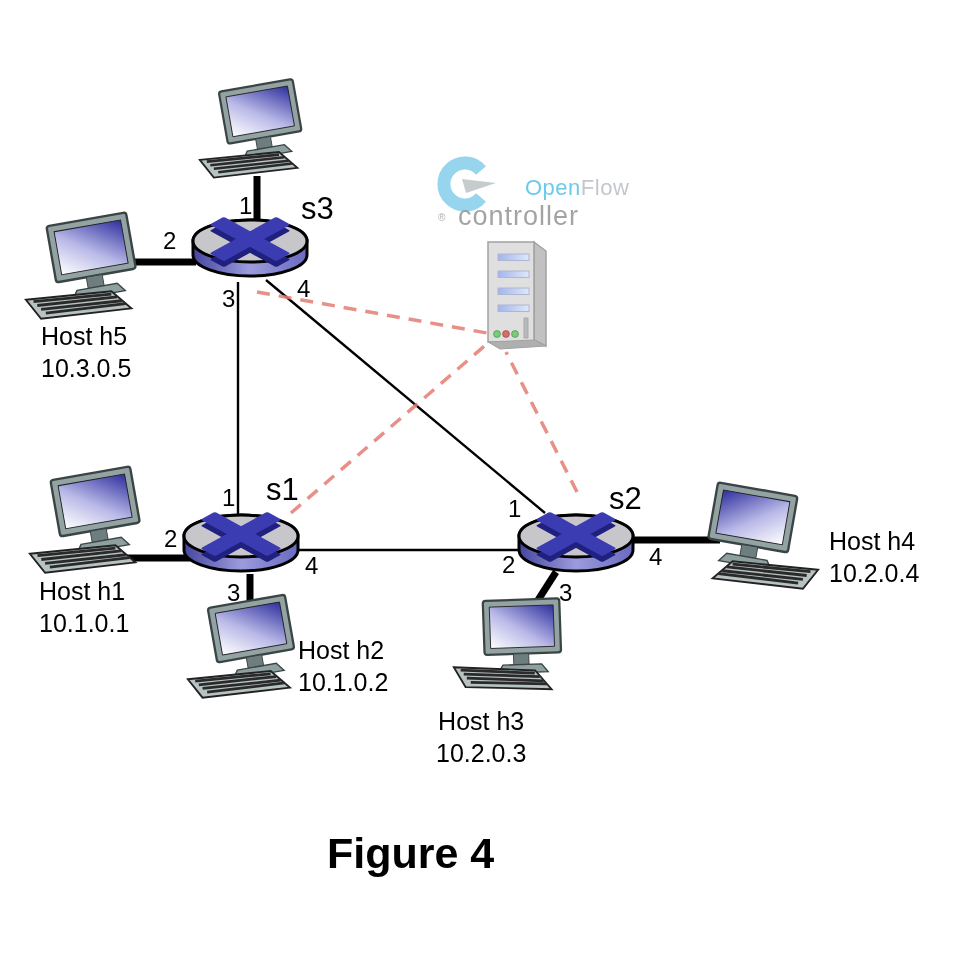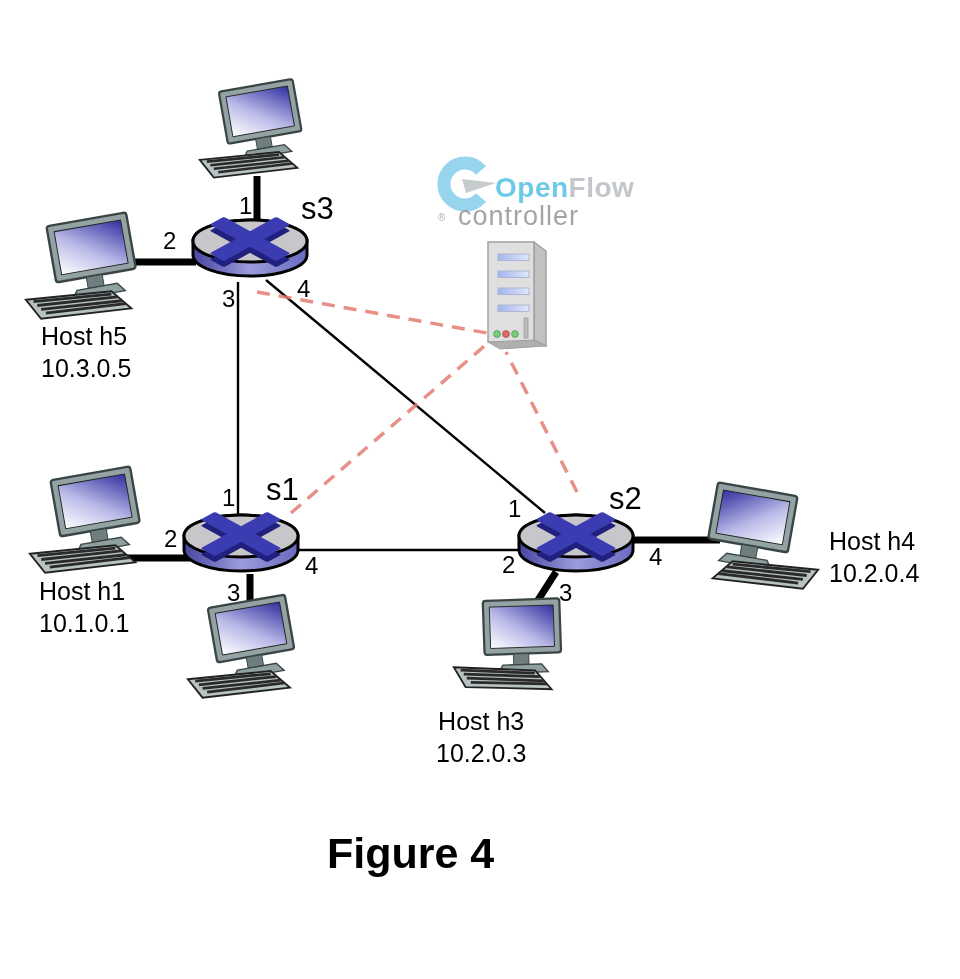--- a/index.html
+++ b/index.html
@@ -10,21 +10,21 @@
     background: #ffffff;
     font-family: "Liberation Sans", sans-serif;
     overflow: hidden;
   }
   .layer { position: absolute; left: 0; top: 0; }
   .txt { position: absolute; color: #000; white-space: nowrap; }
   .port-label { font-size: 24px; line-height: 24px; }
   .switch-label { font-size: 31px; line-height: 31px; }
   .host-label { font-size: 25px; line-height: 32px; }
   .caption { font-size: 43px; font-weight: bold; line-height: 46px; }
-  .brand { font-size: 28px; font-weight: bold; line-height: 24px; opacity: 0.85; letter-spacing: 0.5px; }
+  .brand { font-size: 22px; font-weight: normal; line-height: 24px; opacity: 0.85; letter-spacing: 0.5px; margin-left: 30px; }
   .brand-open { color: #54c0e4; }
   .brand-flow { color: #b9bdc2; }
   .ctrl-label { font-size: 27px; line-height: 28px; color: #9a9a9a; opacity: 0.9; letter-spacing: 1px; }
   .reg-mark { font-size: 10px; color: #9a9a9a; opacity: 0.8; }
 </style>
 </head>
 <body>
 
 <div class="stage">
 
@@ -141,20 +141,24 @@
   <div class="txt port-label" style="left:649px; top:545px;">4</div>
 
   <div class="txt host-label" style="left:41px; top:320px;">
     <div>Host h5</div>
     <div>10.3.0.5</div>
   </div>
   <div class="txt host-label" style="left:39px; top:575px;">
     <div>Host h1</div>
     <div>10.1.0.1</div>
   </div>
+  <div class="txt host-label" style="left:298px; top:634px;">
+    <div>Host h2</div>
+    <div>10.1.0.2</div>
+  </div>
   <div class="txt host-label" style="left:436px; top:705px;text-align:center;">
     <div>Host h3</div>
     <div>10.2.0.3</div>
   </div>
   <div class="txt host-label" style="left:811px; top:525px;margin-left:18px;">
     <div>Host h4</div>
     <div>10.2.0.4</div>
   </div>
 
   <div class="txt brand" style="left:495px; top:176px;"><span class="brand-open">Open</span><span class="brand-flow">Flow</span></div>

